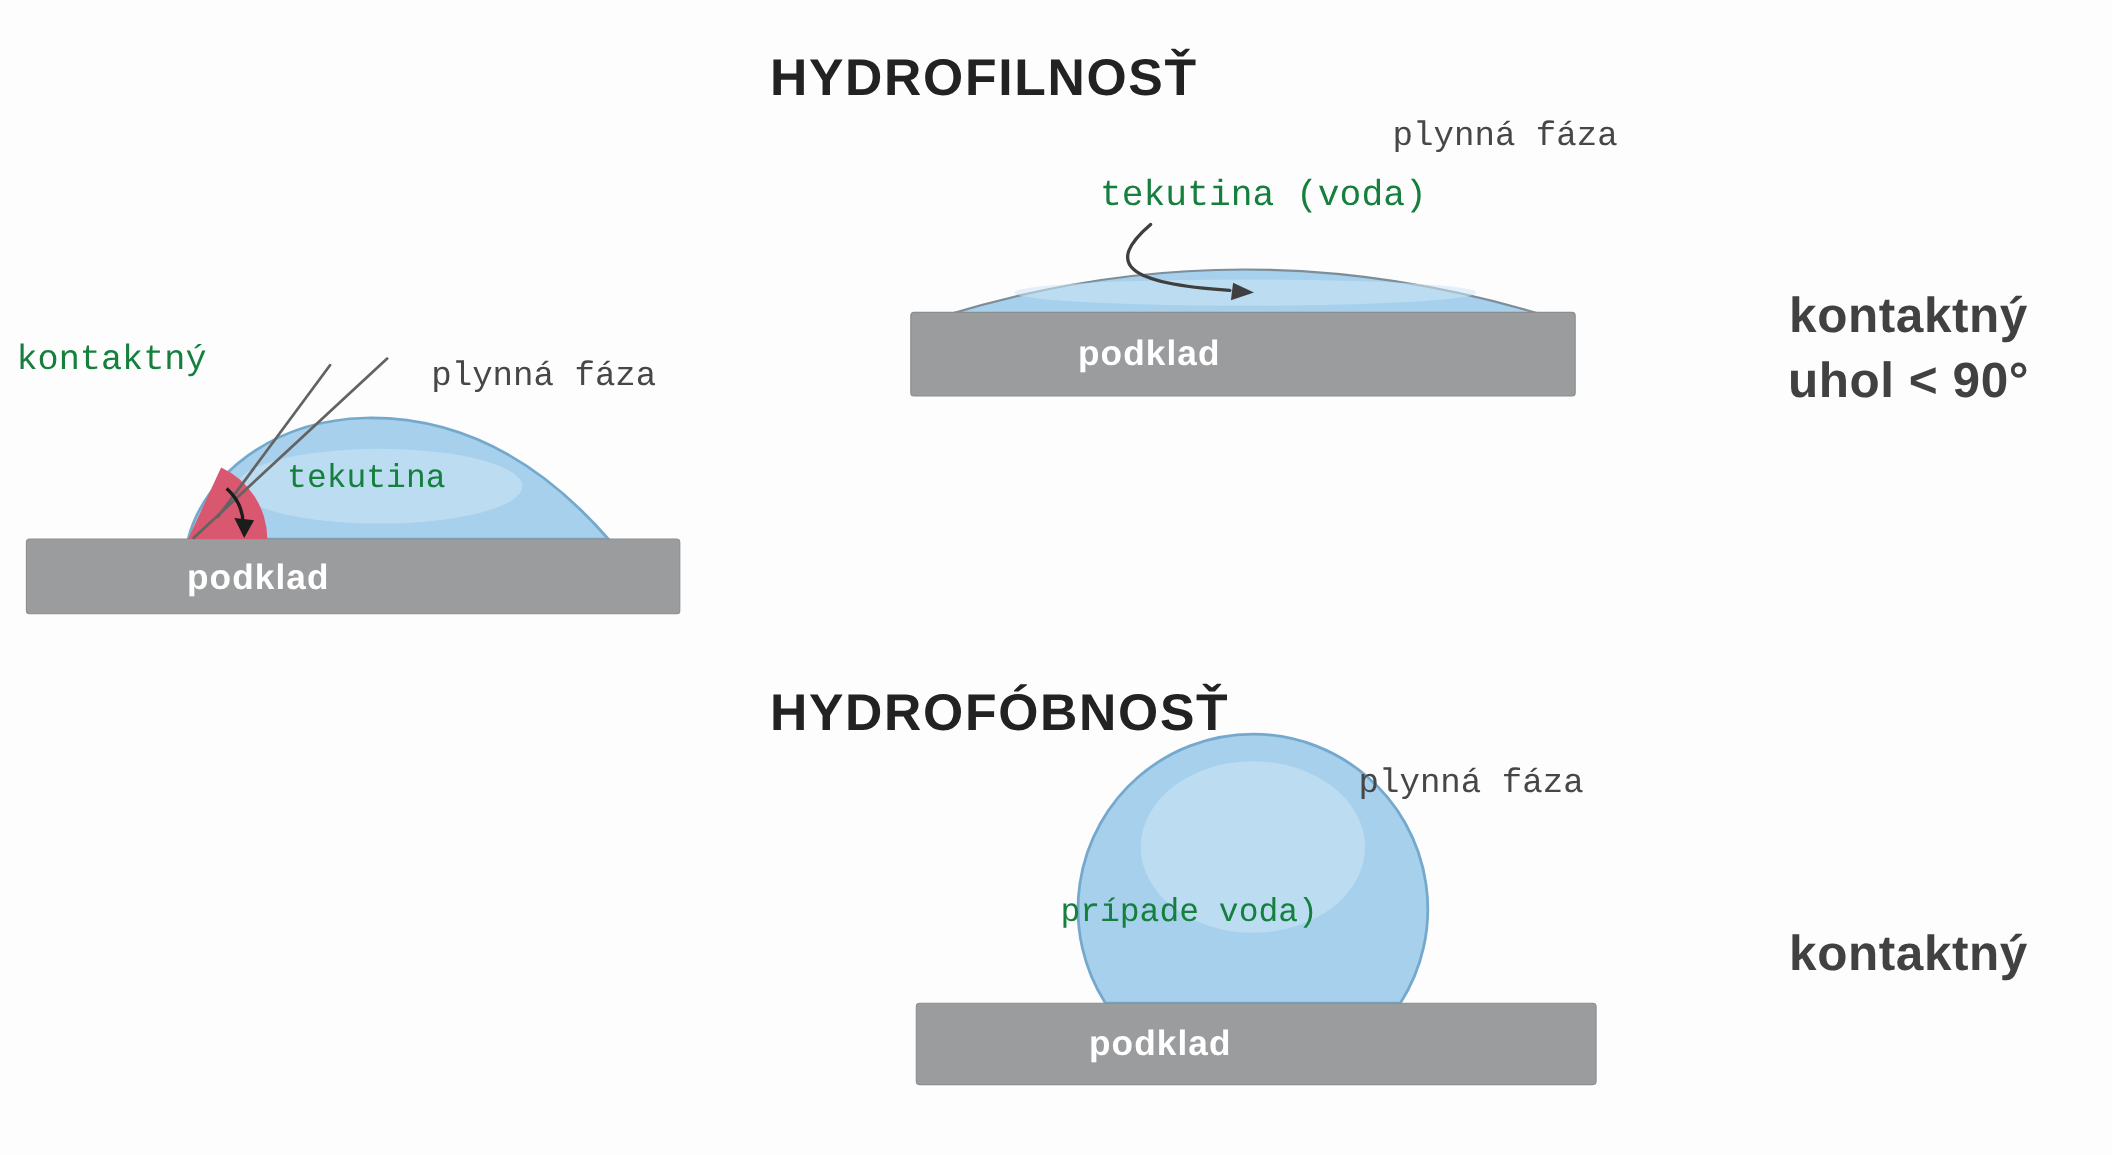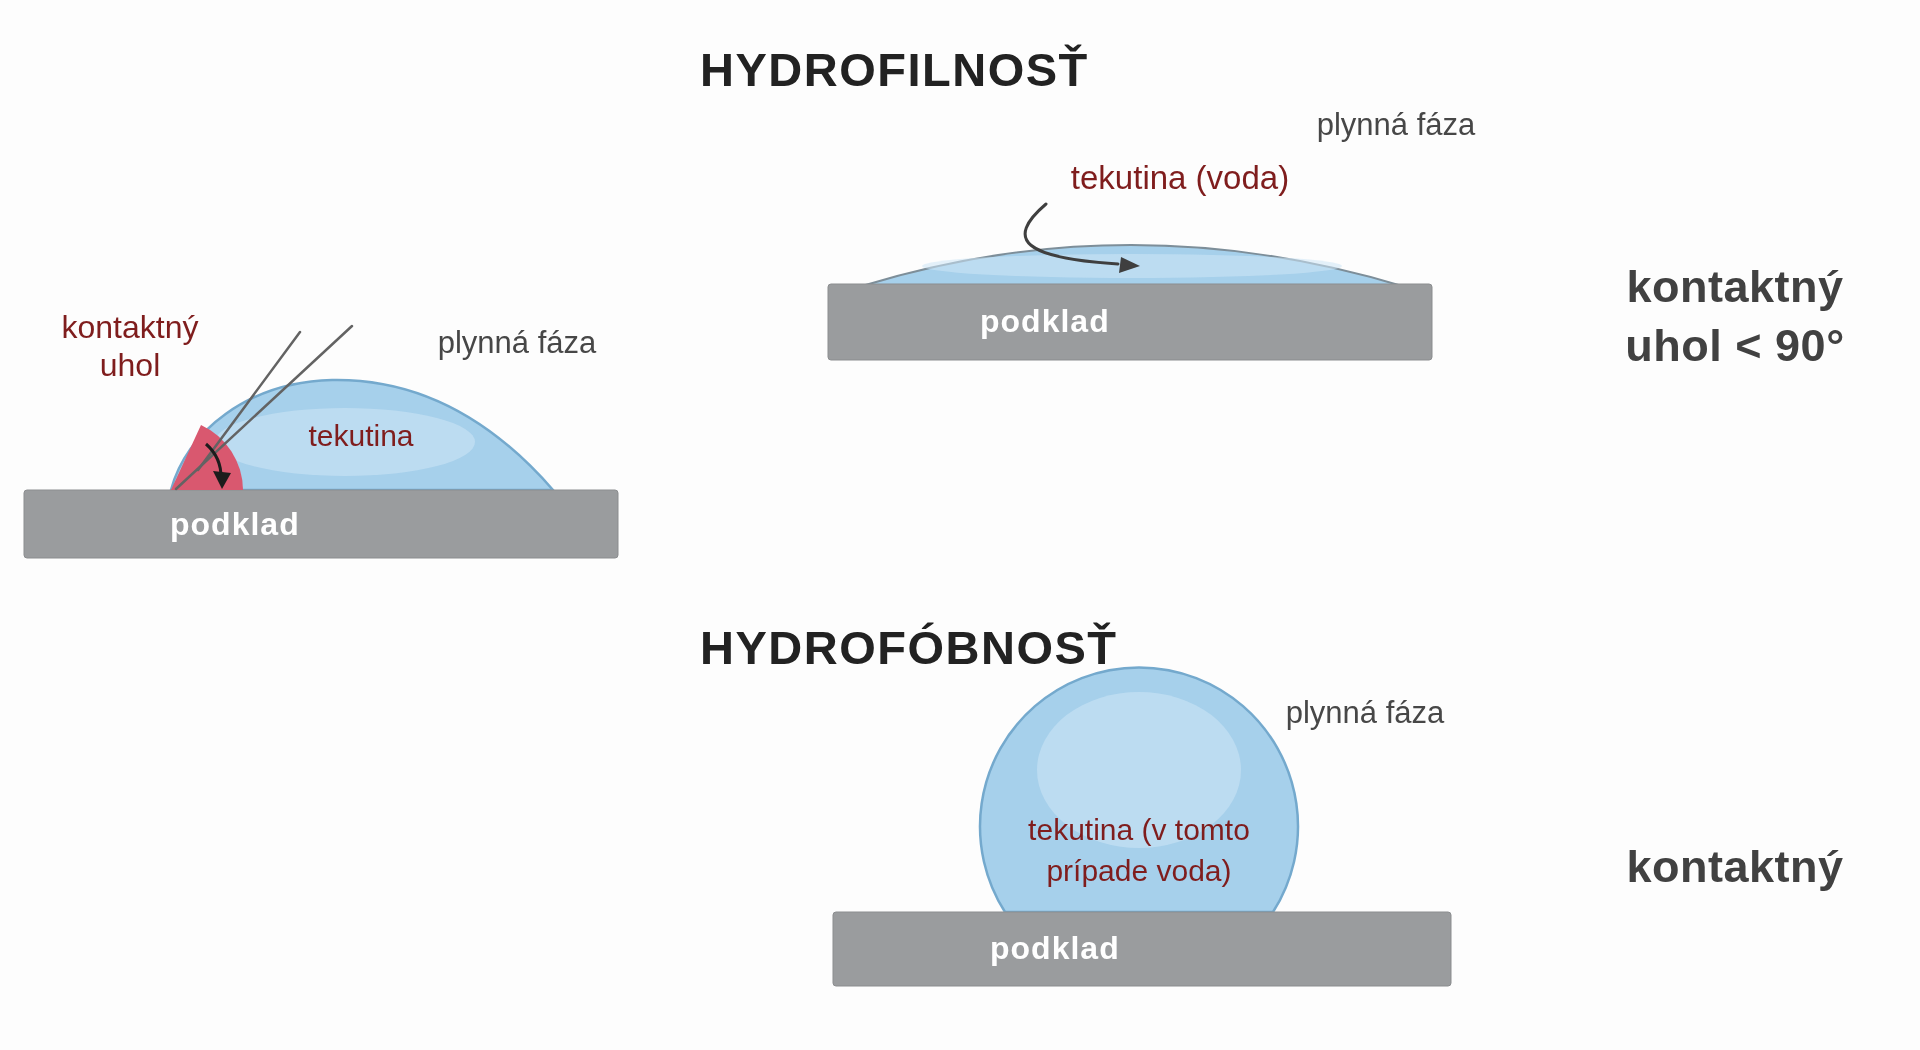--- a/index.html
+++ b/index.html
@@ -17,24 +17,24 @@
     font-size: 47px;
     font-weight: bold;
     letter-spacing: 1.5px;
     color: #222222;
     white-space: nowrap;
   }
   .label {
     position: absolute;
     font-size: 31px;
     color: #474747;
-    text-align: center;
     line-height: 1.2;
+    font-family: Liberation Mono, monospace;
   }
-  .label-big { font-size: 33px; color: #7f1d1d; }
+  .label-big { font-size: 33px; color: #15803d; }
   .angle-result {
     position: absolute;
     font-size: 45px;
     font-weight: bold;
     color: #414141;
     text-align: center;
     line-height: 1.3;
     letter-spacing: 0.5px;
   }
   .substrate-label {
@@ -87,35 +87,33 @@
 
   <div class="substrate-label" style="left:980px; top:303px; width:300px;">podklad</div>
 
   <div class="angle-result" style="left:1565px; top:258px; width:340px;">
     <div>kontaktný</div>
     <div>uhol &lt; 90°</div>
   </div>
 
   <div class="label label-big" style="left:15px; top:308px; width:230px; font-size:32px;">
     <div>kontaktný</div>
-    <div>uhol</div>
   </div>
 
   <div class="label" style="left:392px; top:324px; width:250px;">plynná fáza</div>
 
   <div class="label label-big" style="left:261px; top:418px; width:200px; font-size:30px;">tekutina</div>
 
   <div class="substrate-label" style="left:170px; top:506px; width:290px;">podklad</div>
 
   <div class="title" style="left:700px; top:620px;">HYDROFÓBNOSŤ</div>
 
   <div class="label" style="left:1235px; top:694px; width:260px;">plynná fáza</div>
 
   <div class="label label-big" style="left:964px; top:810px; width:350px; font-size:30px; line-height:1.35;">
-    <div>tekutina (v tomto</div>
     <div>prípade voda)</div>
   </div>
 
   <div class="substrate-label" style="left:990px; top:930px; width:300px;">podklad</div>
 
   <div class="angle-result" style="left:1565px; top:838px; width:340px;">
     <div>kontaktný</div>
   </div>
 
 </div>

